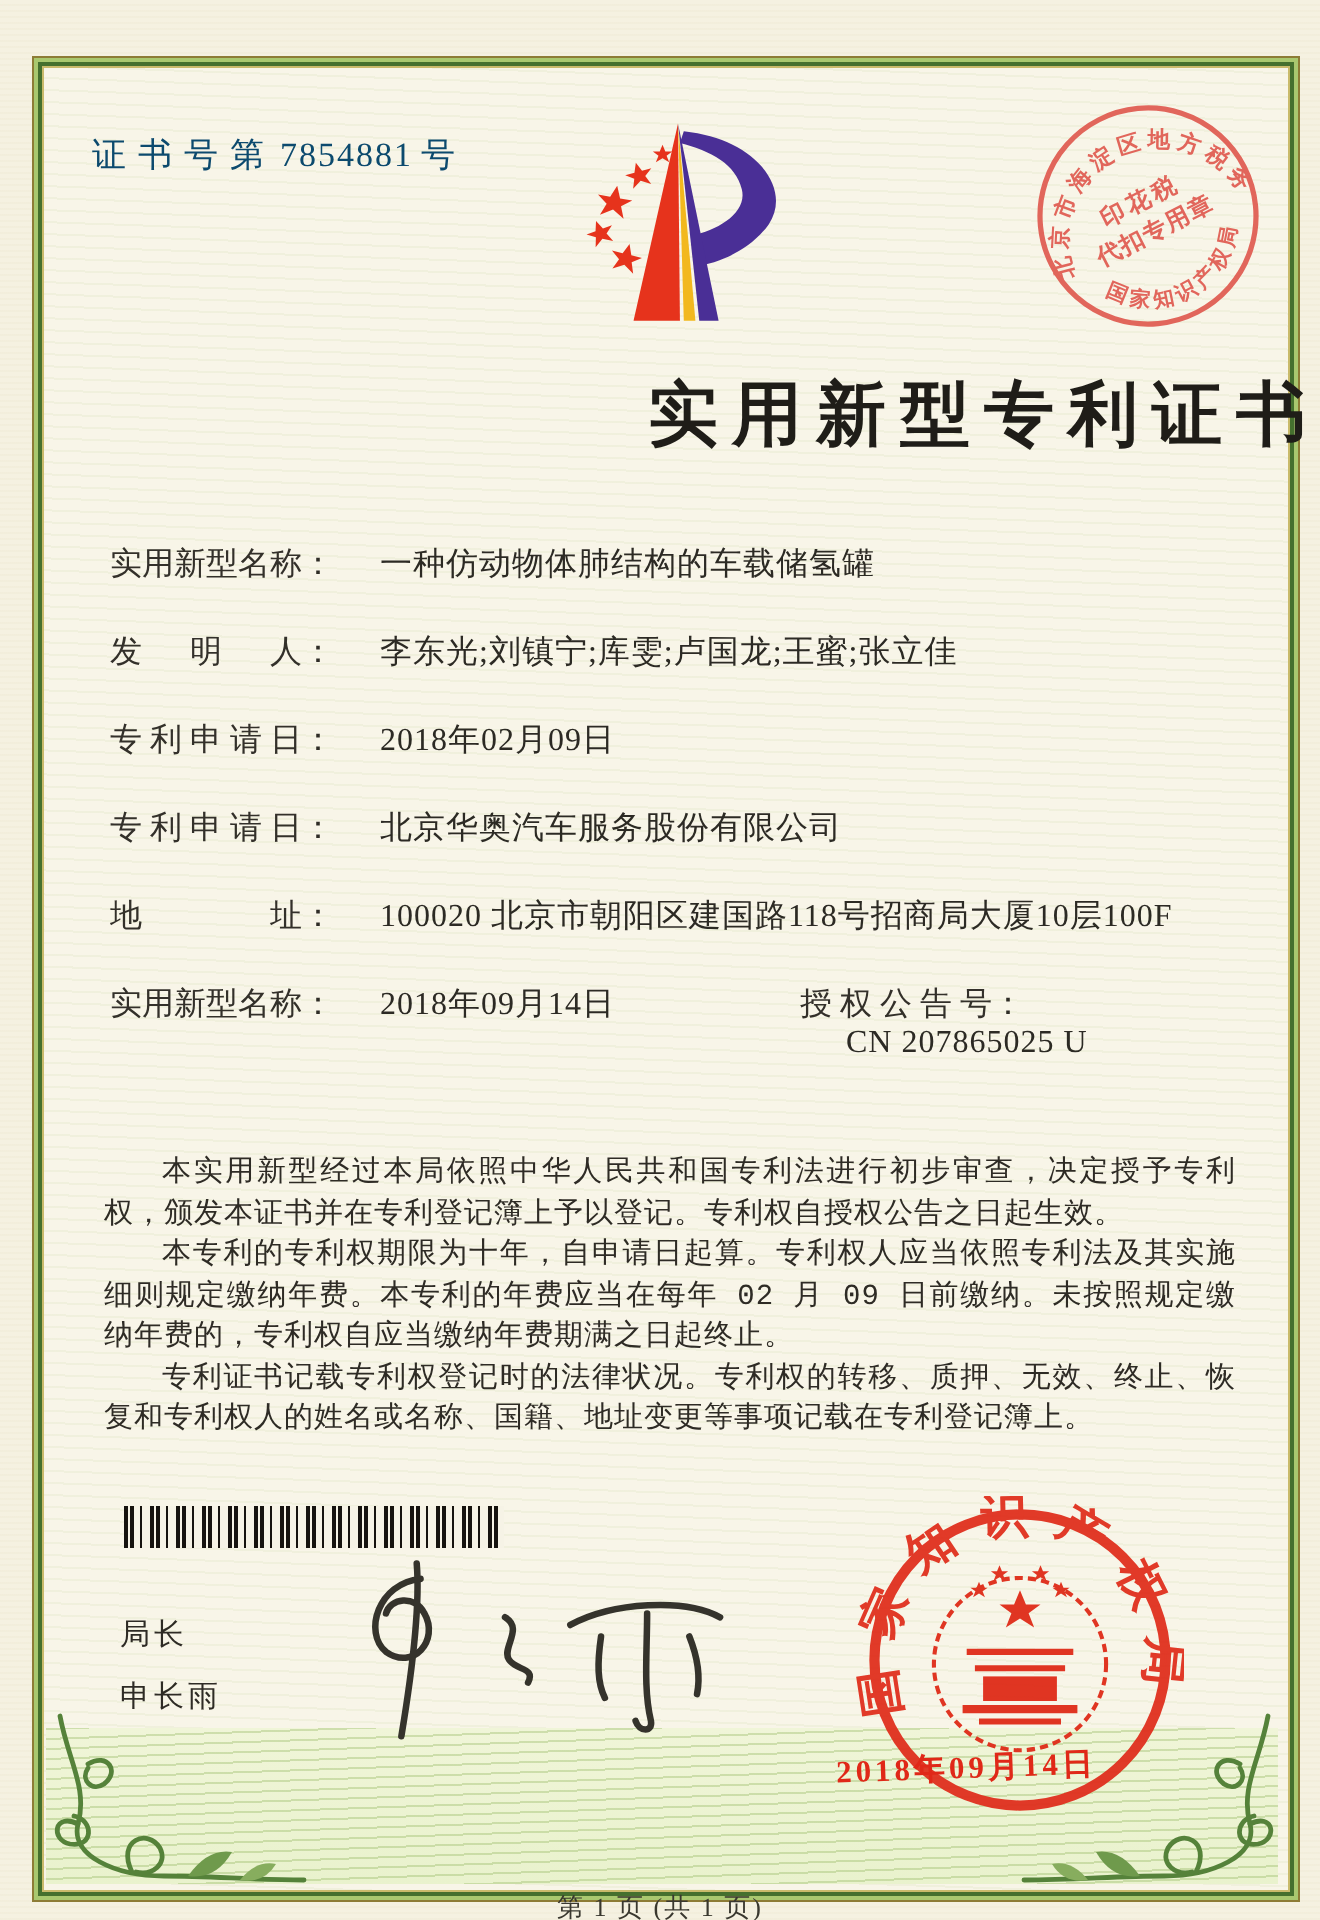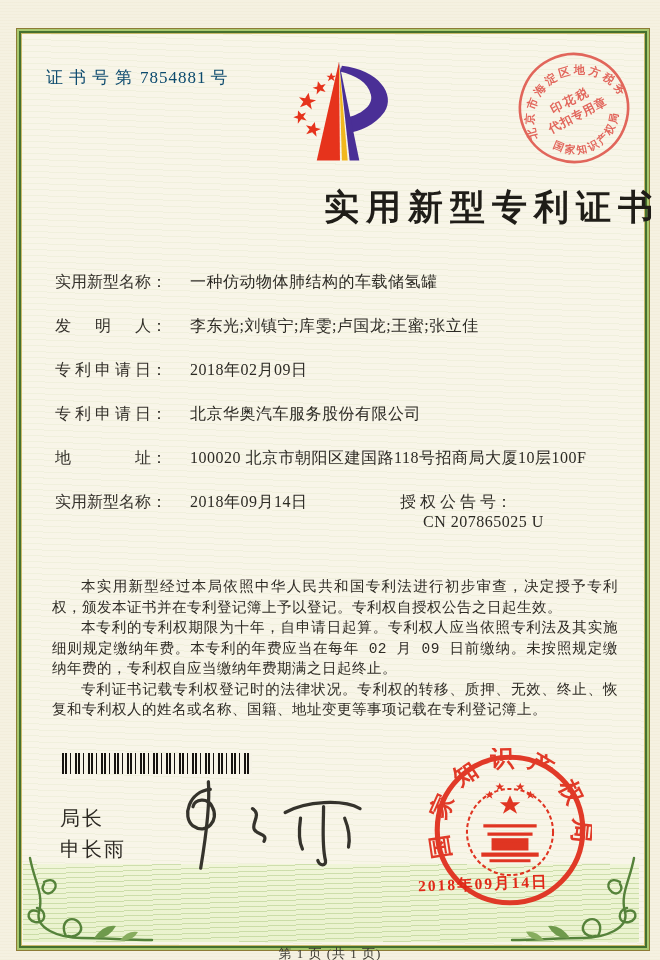--- a/index.html
+++ b/index.html
@@ -71,21 +71,21 @@
   }
   .paragraphs p{margin:0;text-indent:2em;letter-spacing:0.5px;font-family:Liberation Mono, monospace;}
 
   .barcode{
     position:absolute;left:62px;top:753px;width:190px;height:21px;z-index:4;
     background:repeating-linear-gradient(90deg,
       #16130f 0 2px,#f6f3e6 2px 3px,#16130f 3px 5px,#f6f3e6 5px 8px,
       #16130f 8px 9px,#f6f3e6 9px 13px);
   }
 
-  .director{position:absolute;left:60px;top:803px;z-index:4;font-size:20px;line-height:31px;color:#2e2b25;letter-spacing:2px;}
+  .director{position:absolute;left:60px;top:803px;z-index:4;font-size:15px;line-height:31px;color:#2e2b25;letter-spacing:2px;font-family:Liberation Mono, monospace;}
   .signature{position:absolute;left:150px;top:776px;z-index:4;}
 
   .seal{position:absolute;left:428px;top:748px;z-index:5;opacity:0.95;}
   .seal-date{
     position:absolute;left:418px;top:874px;z-index:6;
     color:#e02818;font-size:15.5px;letter-spacing:2px;transform:rotate(-2deg);
     font-weight:bold;
   }
 
   .footer{

